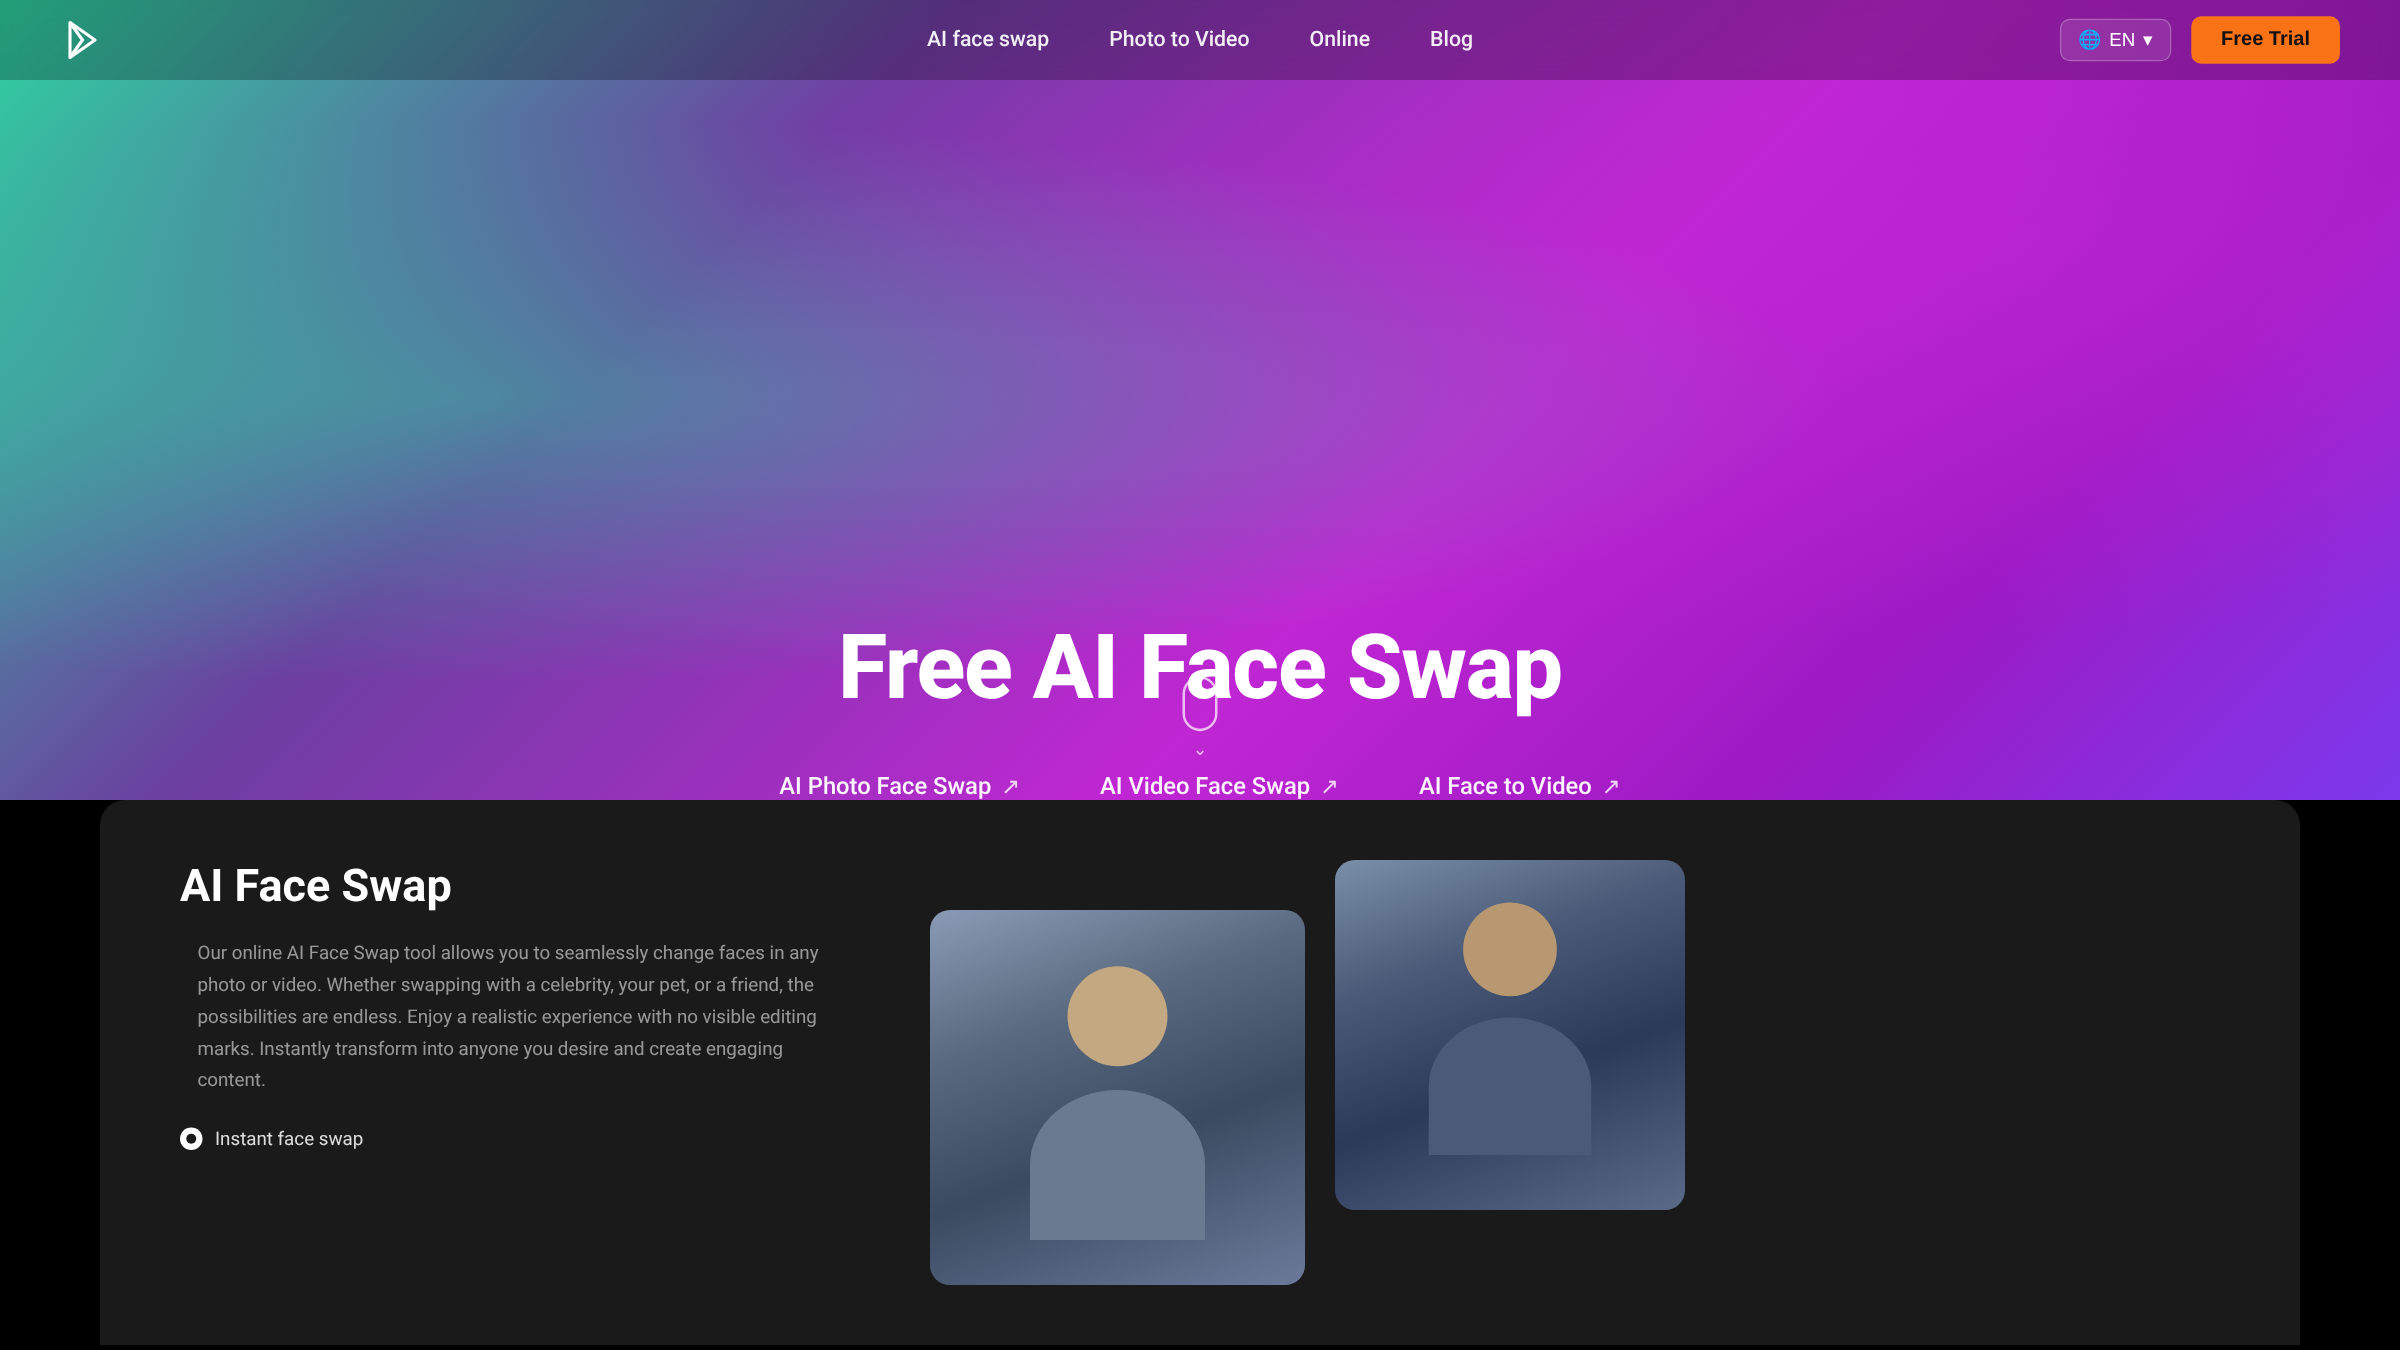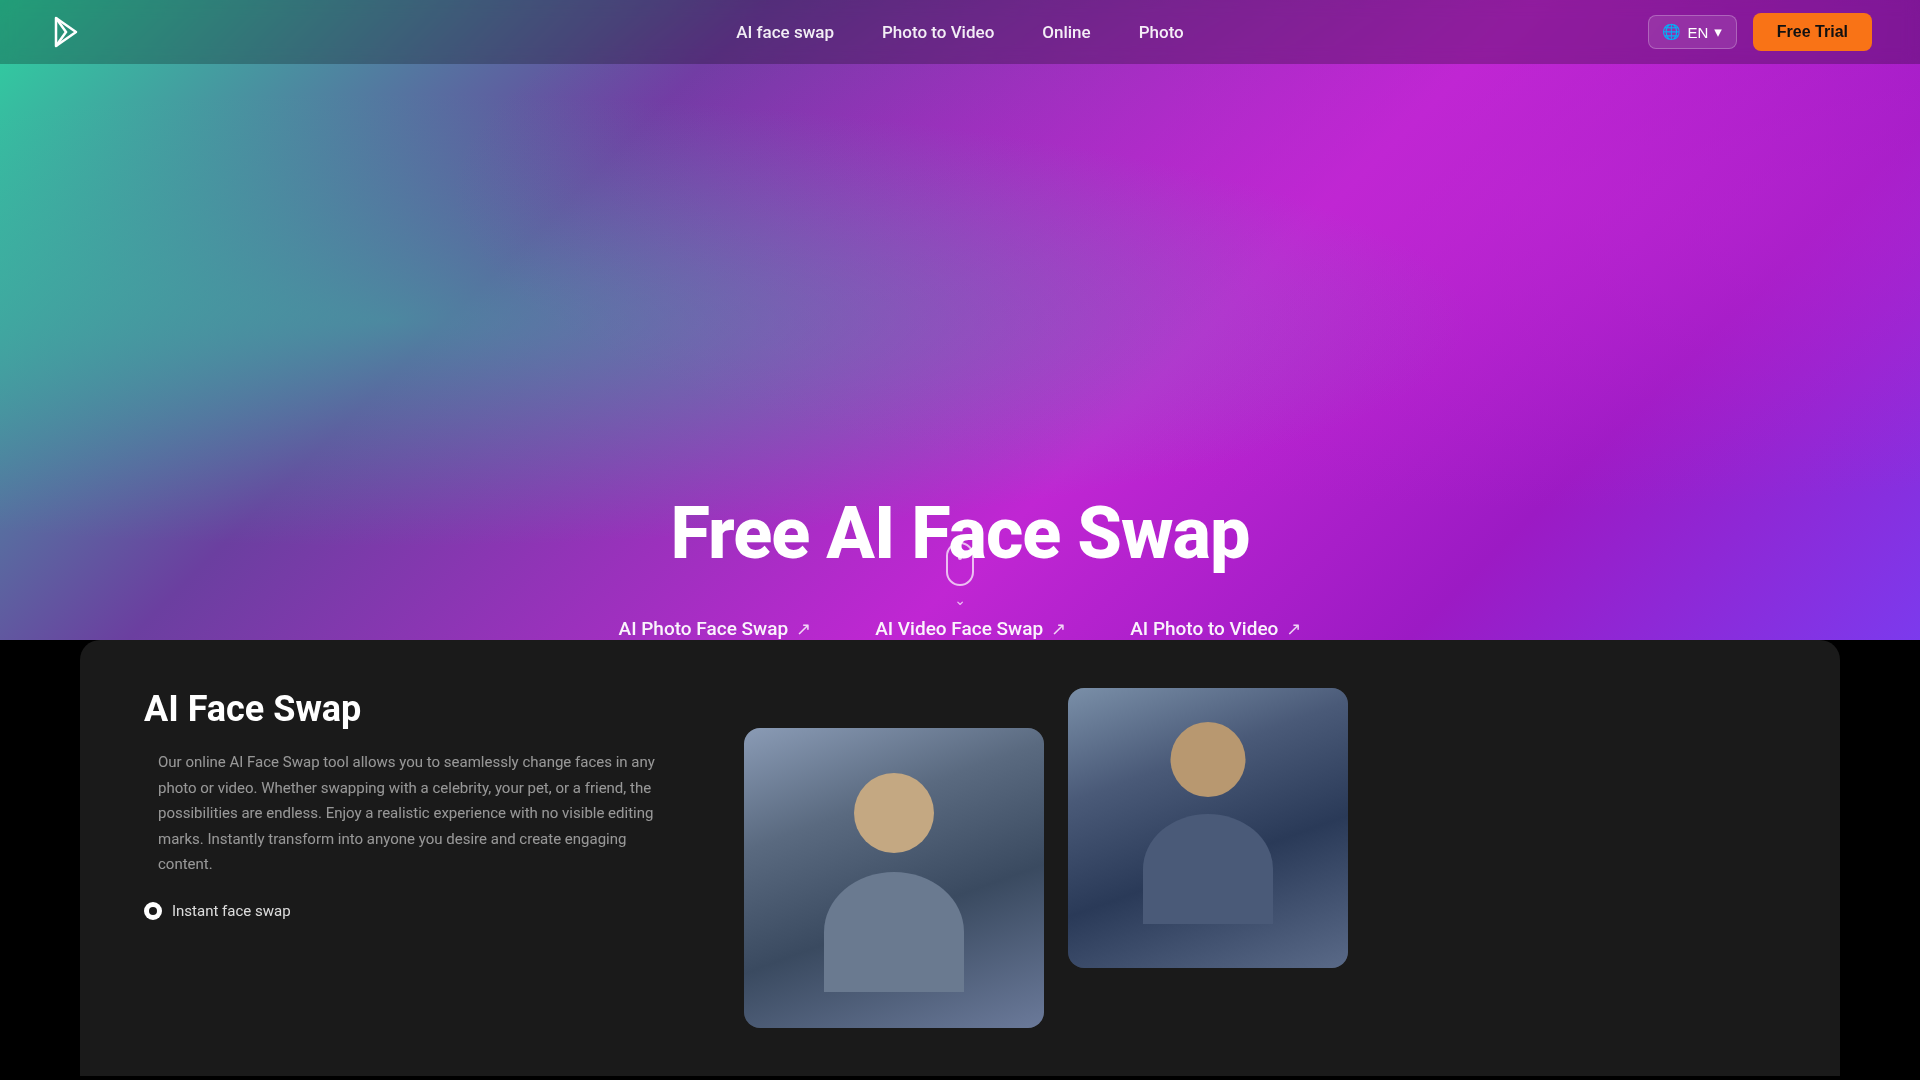--- a/index.html
+++ b/index.html
@@ -364,21 +364,21 @@
     <svg class="logo-icon" viewBox="0 0 36 36" fill="none" xmlns="http://www.w3.org/2000/svg">
       <polygon points="8,4 28,18 8,32" fill="none" stroke="white" stroke-width="2.5" stroke-linejoin="round"></polygon>
       <polyline points="8,4 18,18 8,32" fill="none" stroke="white" stroke-width="2.5"></polyline>
     </svg>
   </div>
 
   <div class="nav-links">
     <a>AI face swap</a>
     <a>Photo to Video</a>
     <a>Online</a>
-    <a>Photo</a>
+    <a>Blog</a>
   </div>
 
   <div class="nav-right">
     <button class="lang-btn">
       <span>🌐</span>
       <span>EN</span>
       <span>▾</span>
     </button>
     <button class="free-trial-btn">Free Trial</button>
   </div>
@@ -393,21 +393,21 @@
     <div class="hero-links">
       <a class="hero-link">
         <span>AI Photo Face Swap</span>
         <span class="hero-link-arrow">↗</span>
       </a>
       <a class="hero-link">
         <span>AI Video Face Swap</span>
         <span class="hero-link-arrow">↗</span>
       </a>
       <a class="hero-link">
-        <span>AI Photo to Video</span>
+        <span>AI Face to Video</span>
         <span class="hero-link-arrow">↗</span>
       </a>
     </div>
   </div>
 
   <div class="scroll-indicator">
     <div class="scroll-mouse">
       <div class="scroll-dot"></div>
     </div>
     <span class="scroll-chevron">⌄</span>

